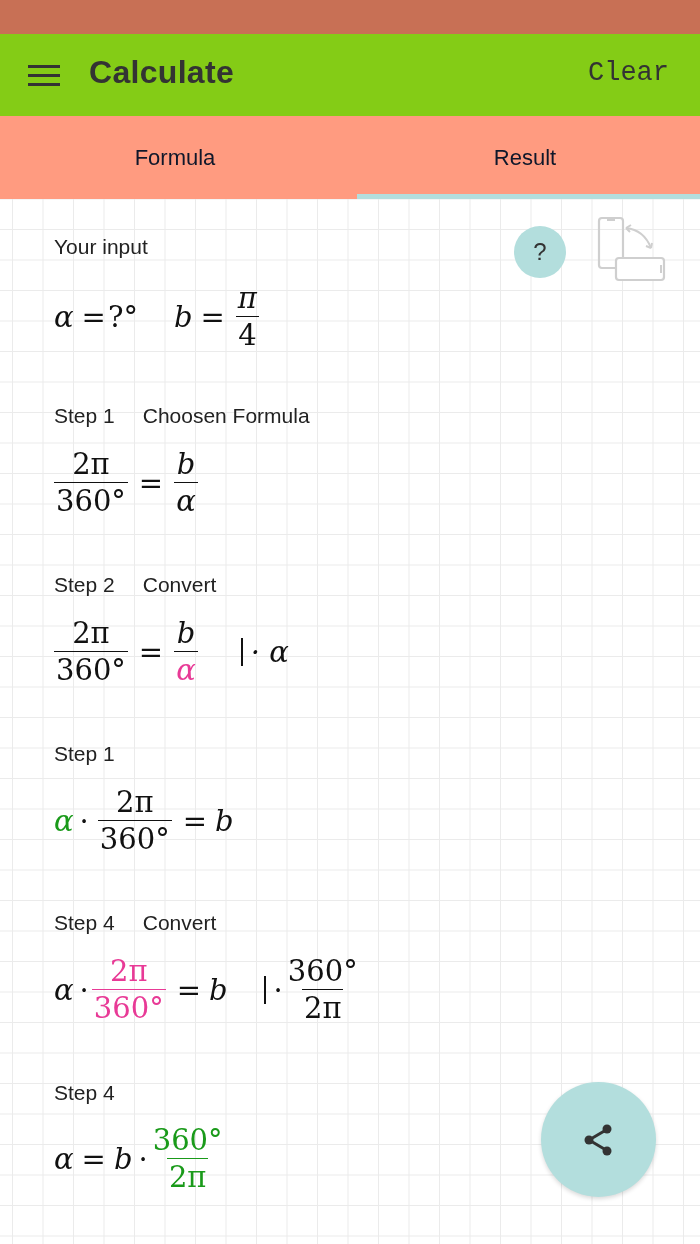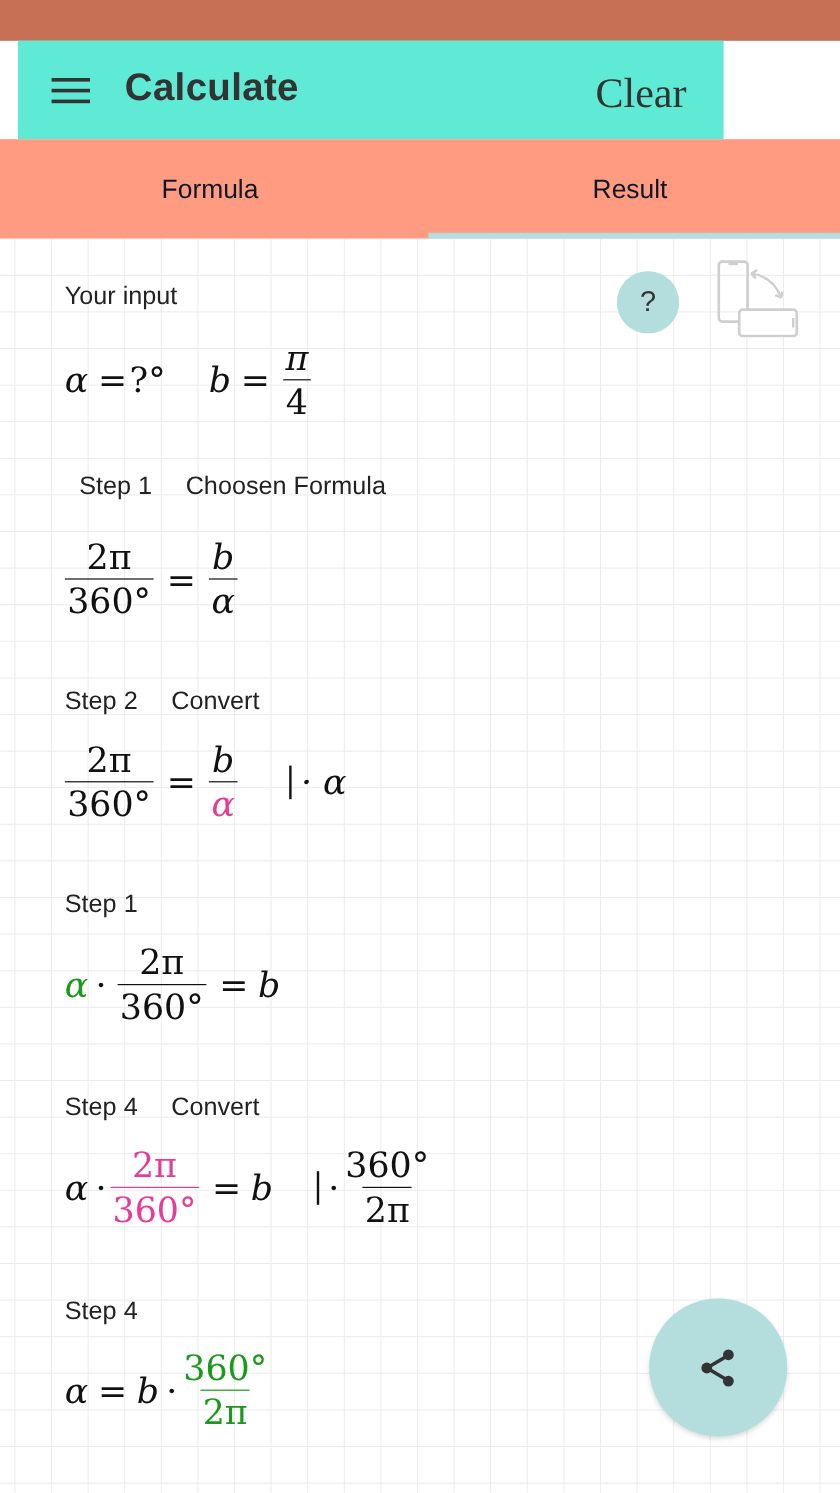--- a/index.html
+++ b/index.html
@@ -8,42 +8,42 @@
       font-family: "DejaVu Sans", sans-serif;
       background: #ffffff;
       position: relative;
       color: #222;
     }
     .status-bar {
       position: absolute; left: 0; top: 0; width: 700px; height: 34px;
       background: #c87055;
     }
     .app-header {
-      position: absolute; left: 15px; top: 34px; width: 588px; height: 82px;
-      background: #5eead4;
+      position: absolute; left: 0; top: 34px; width: 700px; height: 82px;
+      background: #84cc16;
     }
     .hamburger {
       position: absolute; left: 28px; top: 31px; width: 32px; height: 22px;
       cursor: pointer;
     }
     .hamburger span {
       position: absolute; left: 0; width: 32px; height: 3px; background: #333;
     }
     .hamburger span:nth-child(1) { top: 0; }
     .hamburger span:nth-child(2) { top: 9px; }
     .hamburger span:nth-child(3) { top: 18px; }
     .header-title {
       position: absolute; left: 89px; top: 20px;
       font-family: "Liberation Sans", sans-serif;
       font-size: 32px; font-weight: bold; color: #333; letter-spacing: 0.3px;
     }
     .clear-button {
       position: absolute; right: 31px; top: 24px;
-      font-family: Liberation Serif, serif;
-      font-size: 35px; color: #333; cursor: pointer;
+      font-family: Liberation Mono, monospace;
+      font-size: 27px; color: #333; cursor: pointer;
     }
     .tab-bar {
       position: absolute; left: 0; top: 116px; width: 700px; height: 83px;
       background: #ff9b80; display: flex;
     }
     .tab {
       flex: 1; display: flex; align-items: center; justify-content: center;
       font-family: "Liberation Sans", sans-serif;
       font-size: 22px; color: #0f172a; cursor: pointer; position: relative;
     }
@@ -146,21 +146,21 @@
       <rect x="3" y="2" width="24" height="50" rx="3" fill="none" stroke="#cfcfcf" stroke-width="2.2"></rect>
       <rect x="11" y="3" width="8" height="2" fill="#cfcfcf"></rect>
       <rect x="20" y="42" width="48" height="22" rx="3" fill="#fff" stroke="#cfcfcf" stroke-width="2.2"></rect>
       <rect x="64" y="49" width="2" height="8" fill="#cfcfcf"></rect>
       <path d="M30 12 Q48 14 55 32" fill="none" stroke="#cfcfcf" stroke-width="2"></path>
       <path d="M30 12 l5 -3 M30 12 l4 4" stroke="#cfcfcf" stroke-width="2" fill="none"></path>
       <path d="M55 32 l-5 -2 M55 32 l1 -5" stroke="#cfcfcf" stroke-width="2" fill="none"></path>
     </svg>
   </div>
 
-  <div class="label" style="top:195px;margin-left:12px;">
+  <div class="label" style="top:205px;">
     <span>Step 1</span><span class="step-desc">Choosen Formula</span>
   </div>
   <div class="math" style="top:250px;">
     <span class="frac" style="margin-left:0;">
       <span class="num">2π</span>
       <span class="den">360°</span>
     </span>
     <span class="op">=</span>
     <span class="frac">
       <span class="num mi">b</span>

